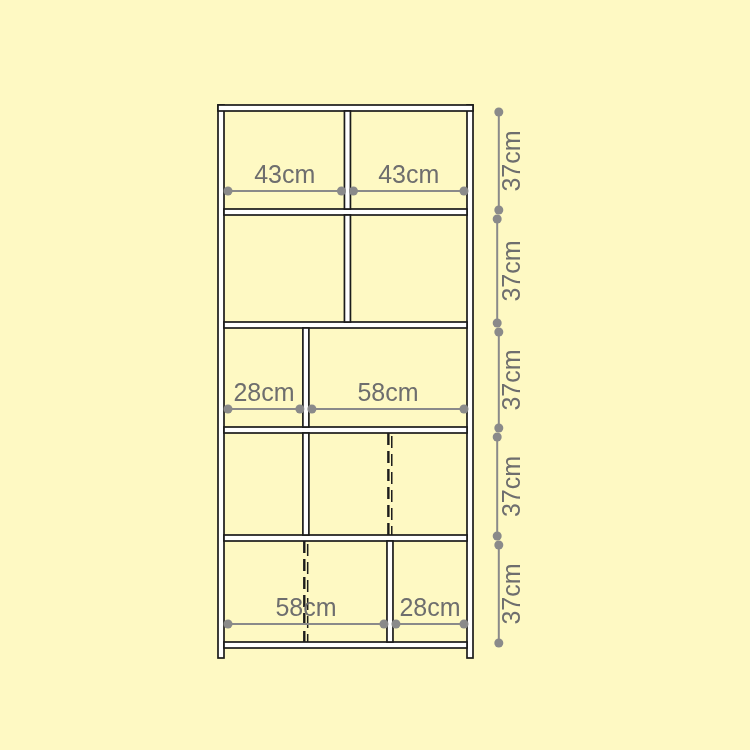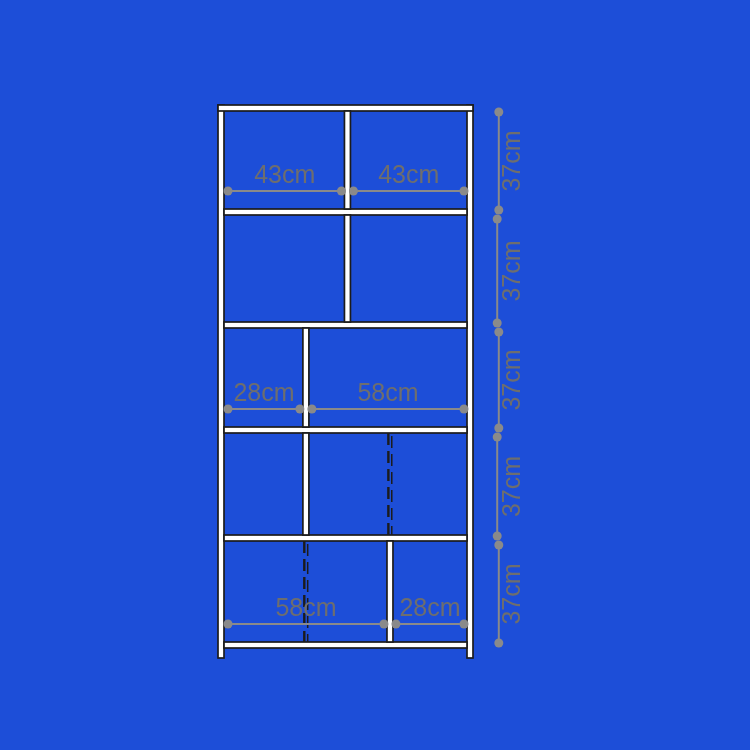--- a/index.html
+++ b/index.html
@@ -4,21 +4,21 @@
 <style>
   html, body {
     margin: 0;
     padding: 0;
     background: #ffffff;
   }
   #canvas {
     position: relative;
     width: 750px;
     height: 750px;
-    background: #1d4ed8;
+    background: #fef9c3;
     overflow: hidden;
     text-align: center;
   }
   svg text {
     font-family: "Liberation Sans", "DejaVu Sans", sans-serif;
     font-size: 25px;
   }
 </style>
 </head>
 <body>

